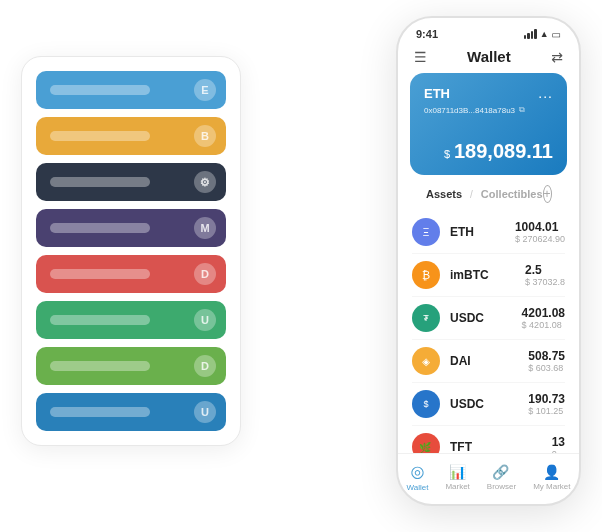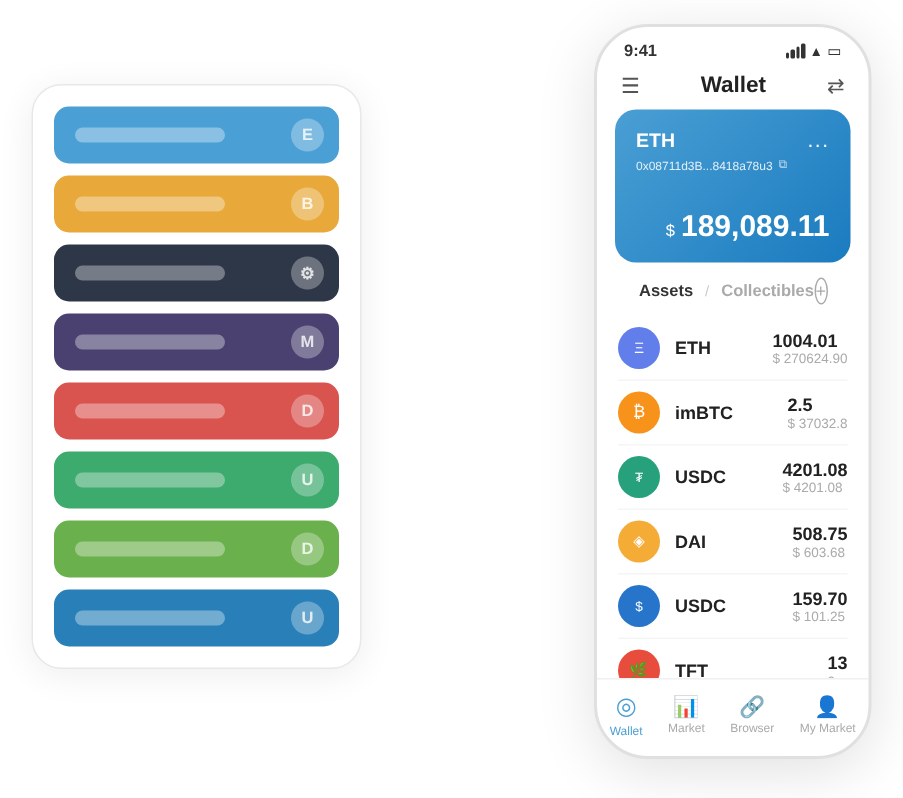--- a/index.html
+++ b/index.html
@@ -429,21 +429,21 @@
         <div class="asset-values">
           <div class="asset-amount">508.75</div>
           <div class="asset-usd">$ 603.68</div>
         </div>
       </div>
 
       <div class="asset-item">
         <div class="asset-icon usdc-coin">$</div>
         <span class="asset-name">USDC</span>
         <div class="asset-values">
-          <div class="asset-amount">159.70</div>
+          <div class="asset-amount">190.73</div>
           <div class="asset-usd">$ 101.25</div>
         </div>
       </div>
 
       <div class="asset-item">
         <div class="asset-icon tft-coin" style="background:#e74c3c;font-size:10px;">🌿</div>
         <span class="asset-name">TFT</span>
         <div class="asset-values">
           <div class="asset-amount">13</div>
           <div class="asset-usd">0</div>

